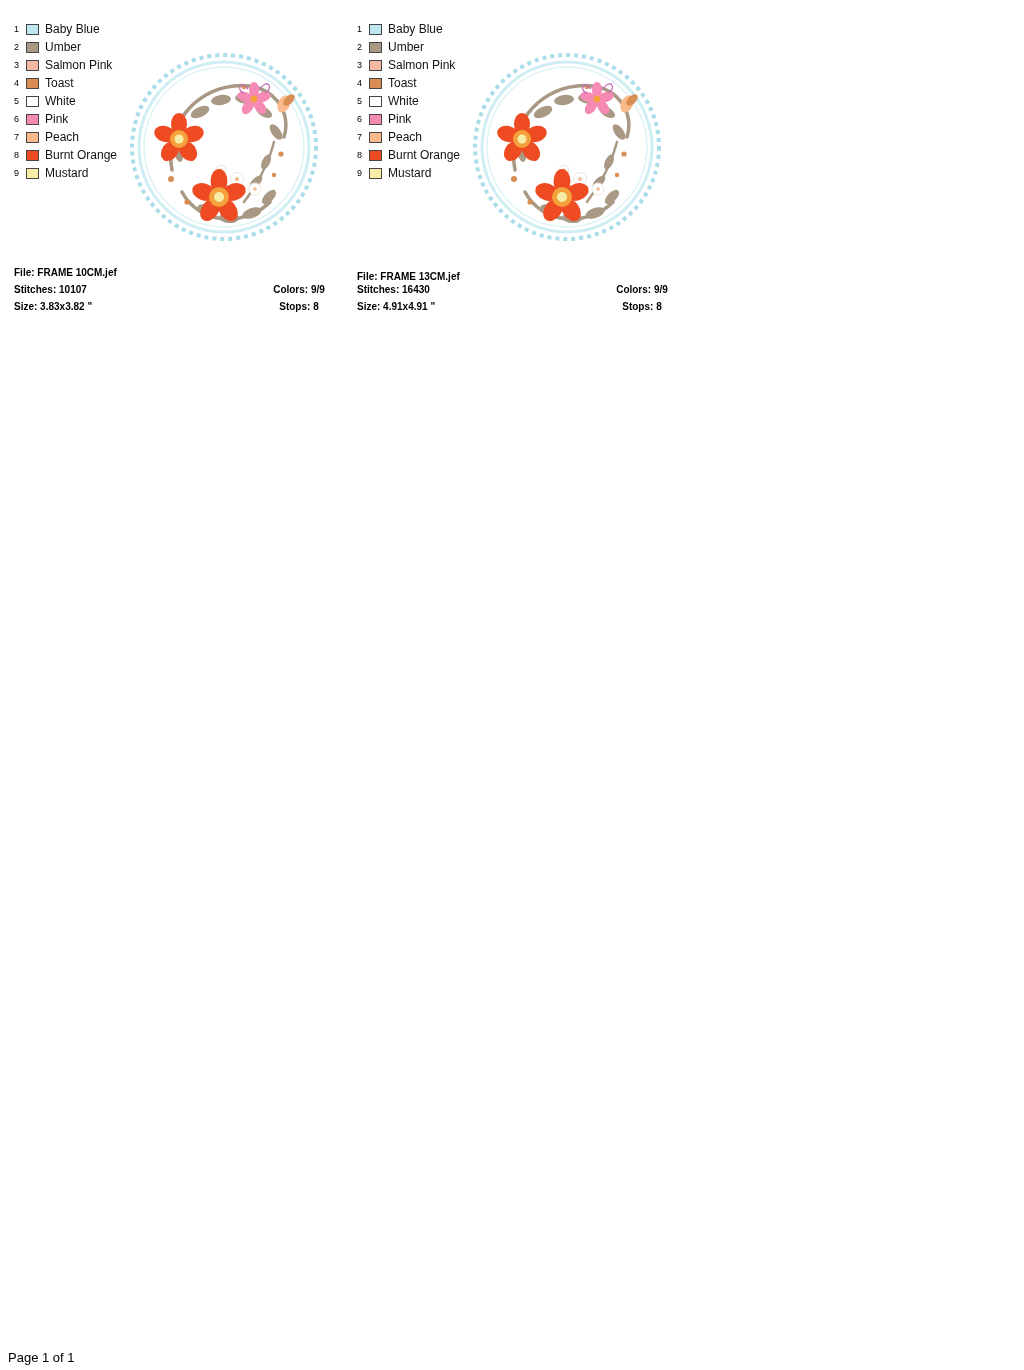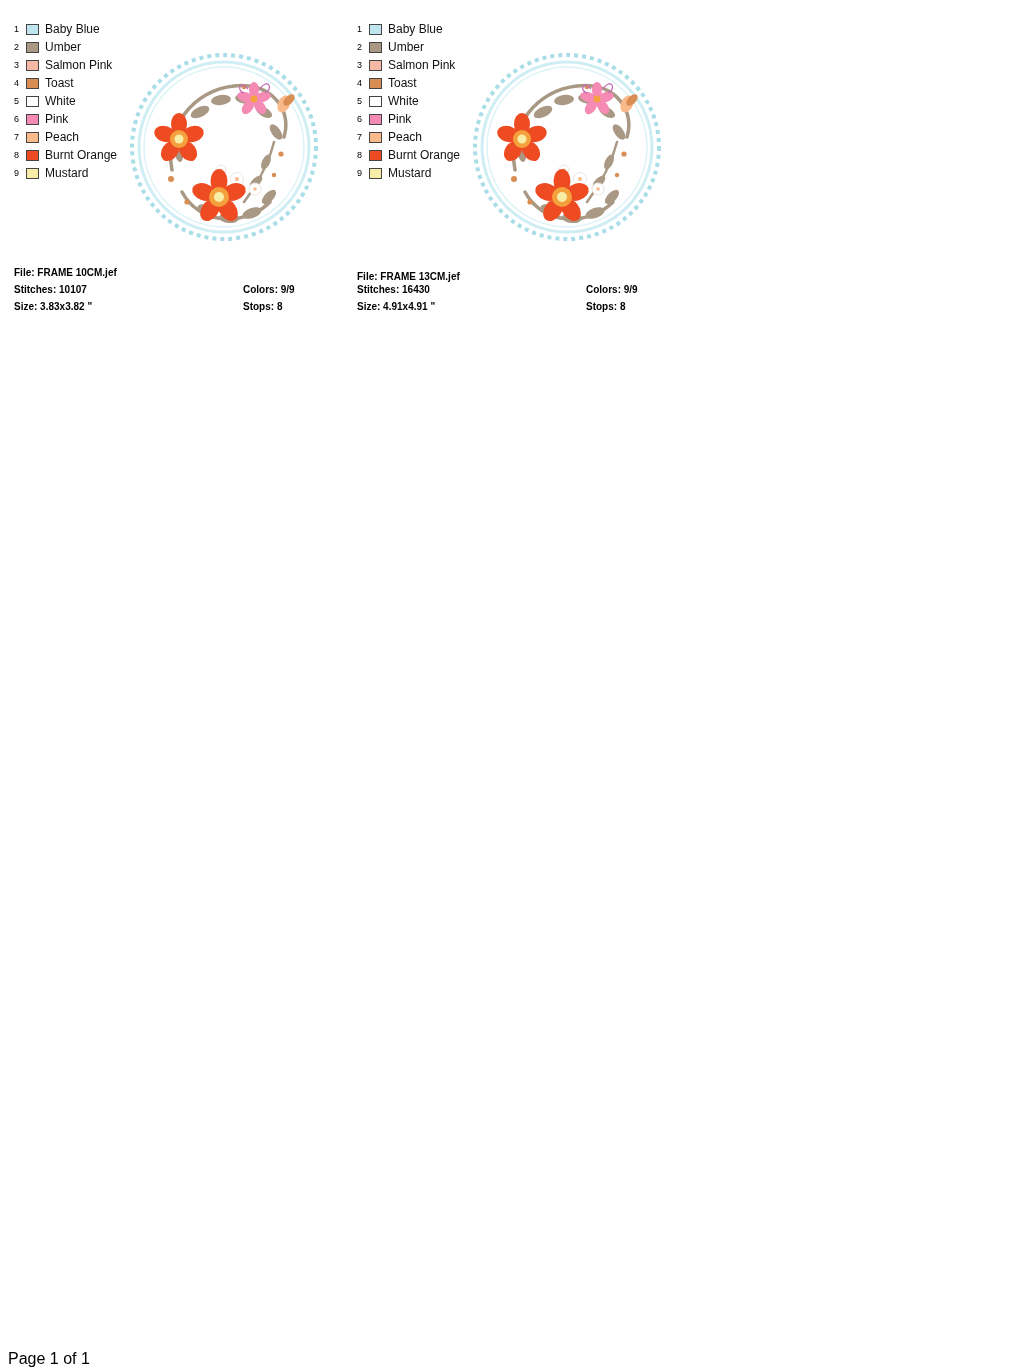--- a/index.html
+++ b/index.html
@@ -61,27 +61,27 @@
   }
 
   .info {
     position: absolute;
     font-weight: bold;
     font-size: 10px;
     line-height: 17px;
     white-space: nowrap;
   }
   .info-left { left: 0; }
-  .info-right { left: 229px; text-align: left; width: 90px;}
+  .info-right { left: 240px; text-align: center; width: 90px;}
 
   #footer {
     position: absolute;
     left: 8px;
     top: 1350px;
-    font-size: 16px;
+    font-size: 13px;
     color: #000;
   }
 </style>
 </head>
 <body>
 
 <div class="design-block" id="block-0">
 
   <div class="color-legend">
     <div class="legend-row">

